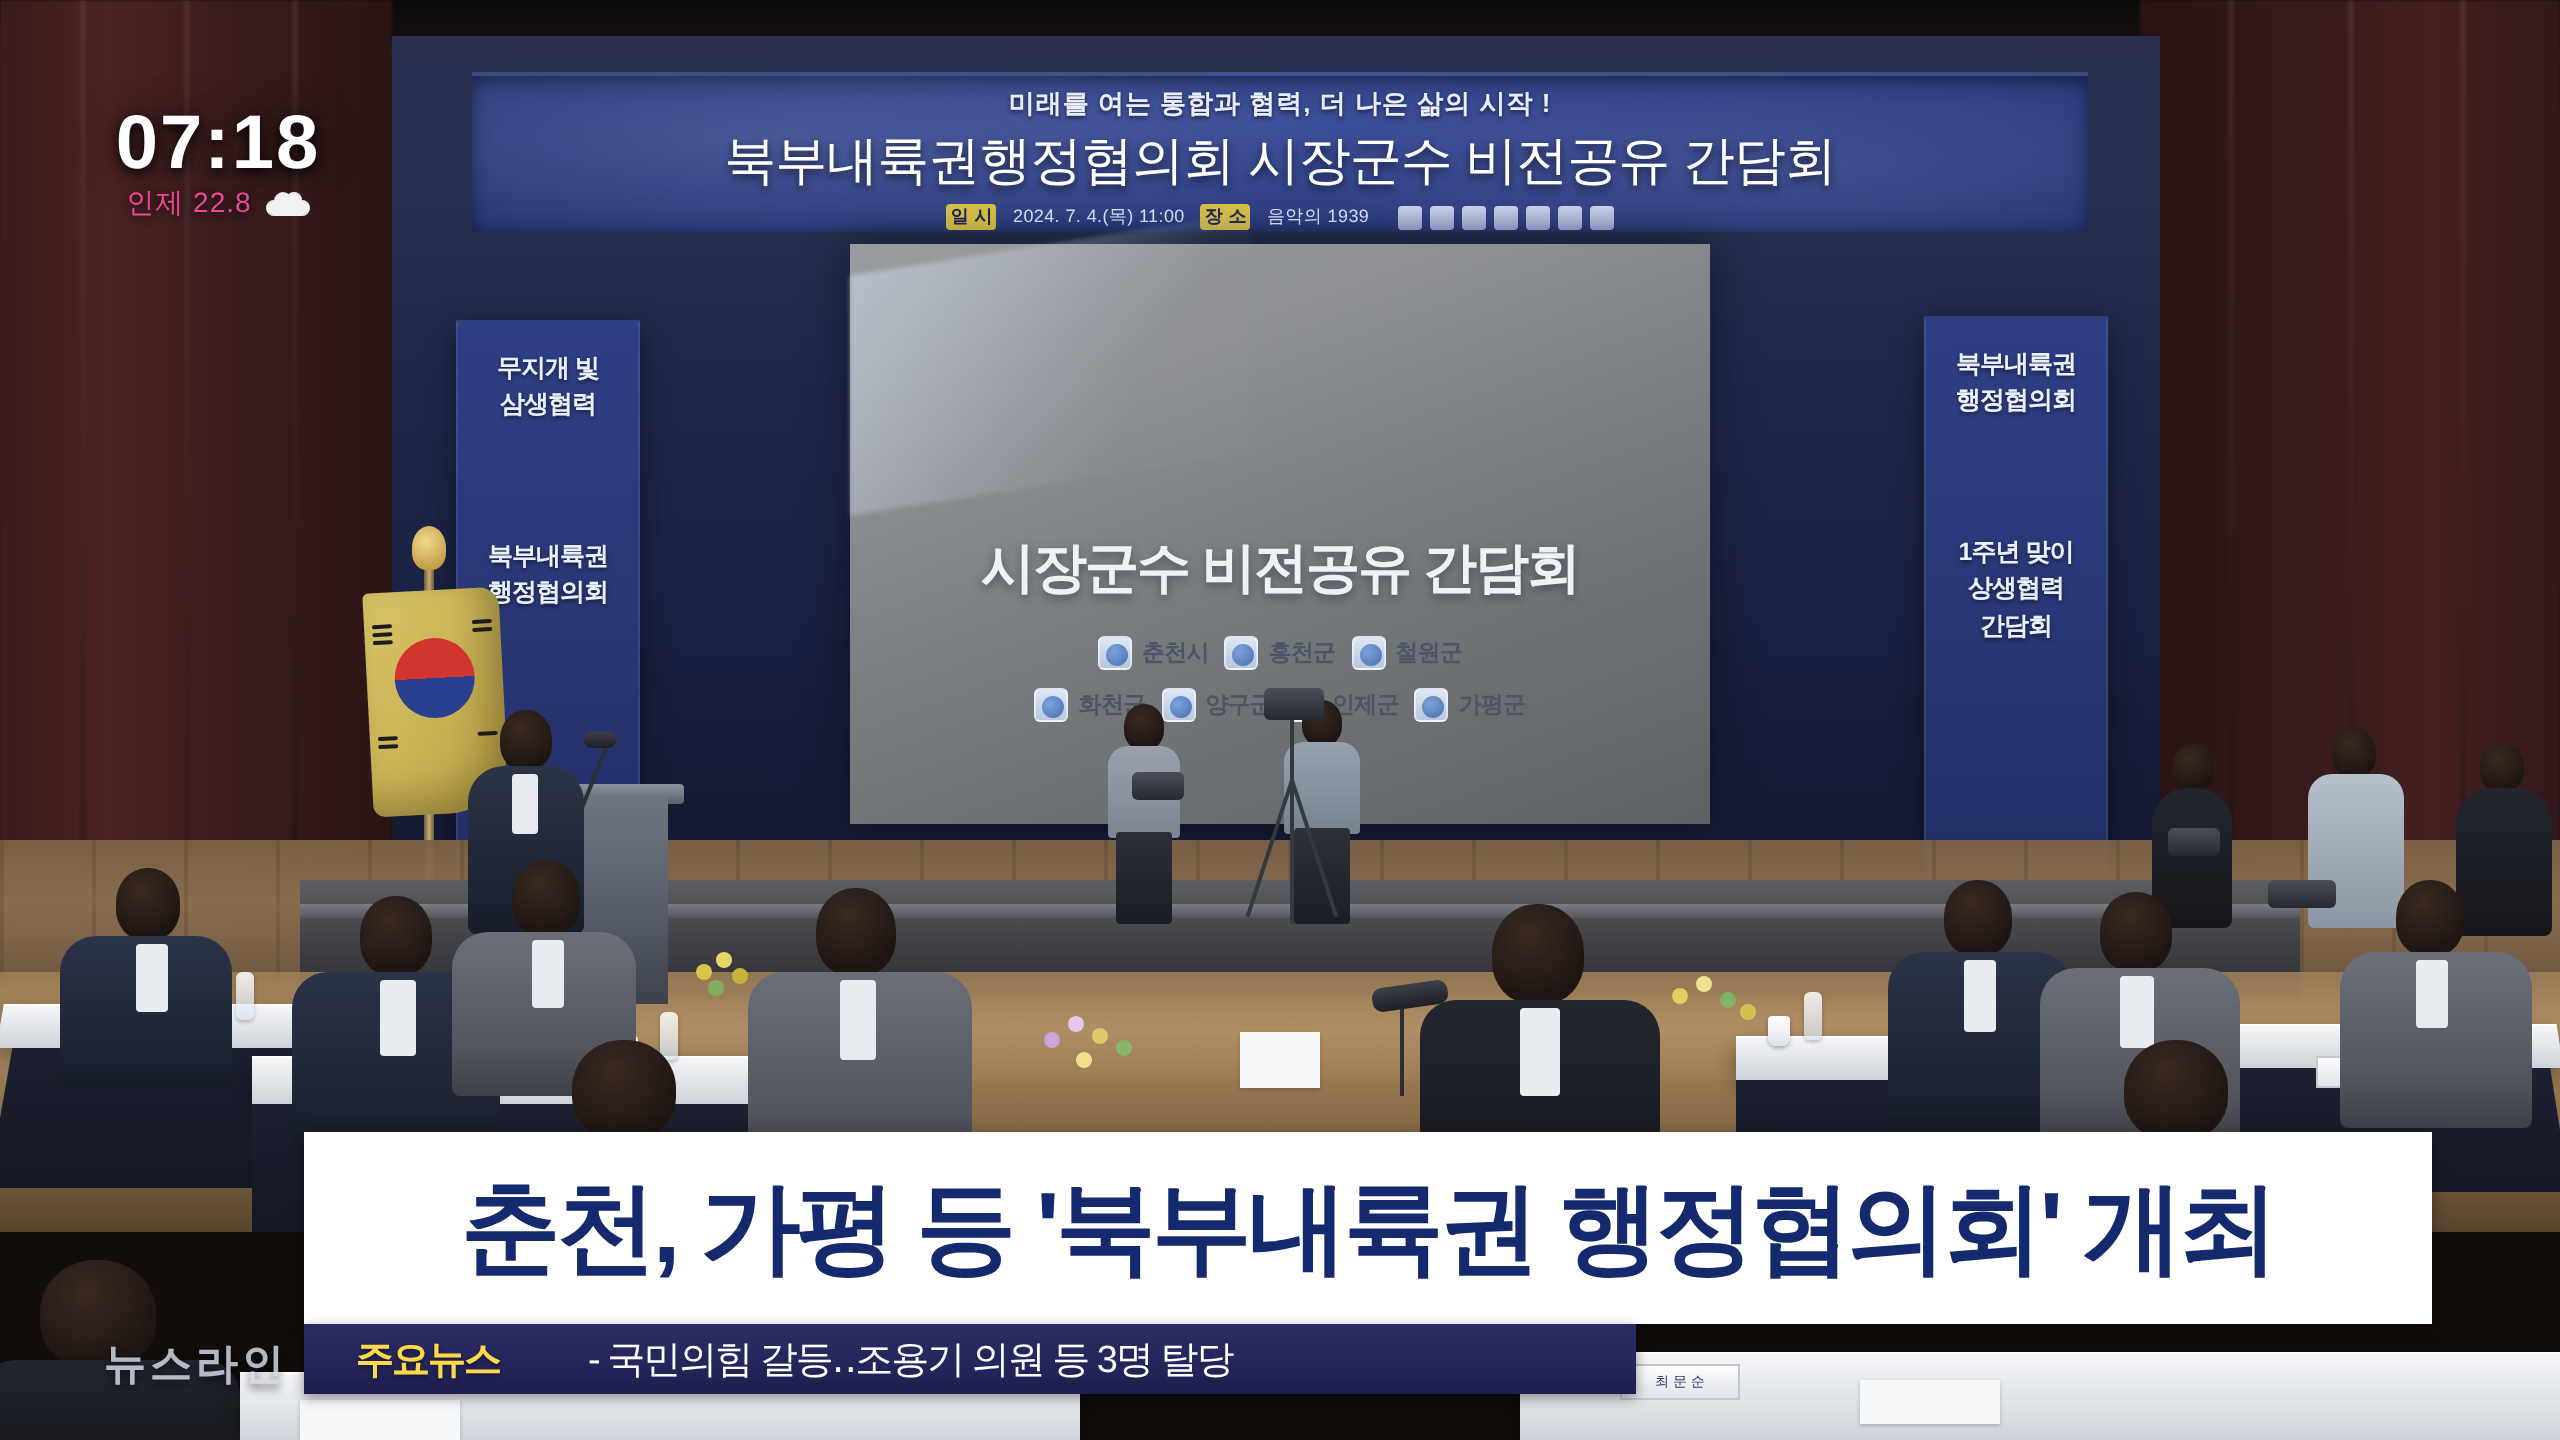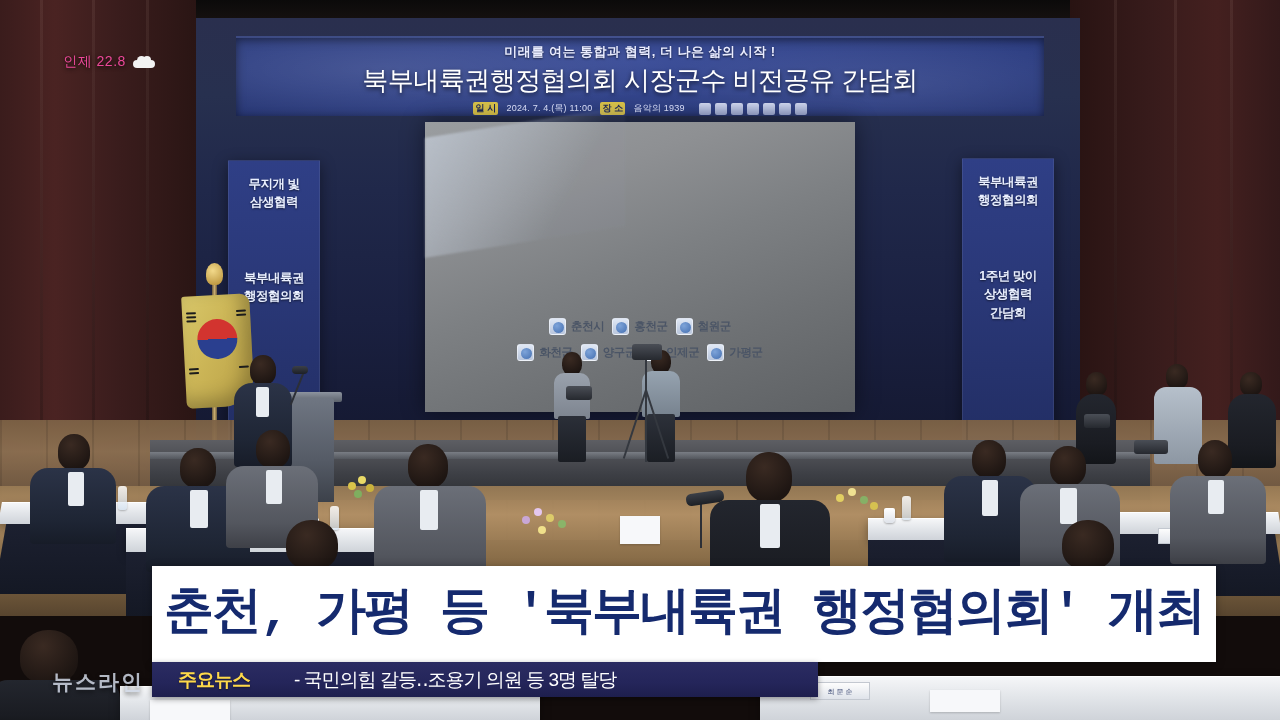--- a/index.html
+++ b/index.html
@@ -310,21 +310,21 @@
   .headline-bar {
     position:absolute; left:152px; top:566px; width:1064px; height:96px;
     background:#ffffff;
     display:flex; align-items:center; justify-content:center;
     box-shadow: 0 2px 8px rgba(0,0,0,.35);
   }
   .headline-text {
     font-size:50px; font-weight:bold; color:#152a6e;
     letter-spacing:-2px; line-height:1;
     white-space:nowrap;
-    font-family:Liberation Mono, monospace;
+    font-family:Liberation Sans, sans-serif;
   }
   .ticker-bar {
     position:absolute; left:152px; top:662px; width:666px; height:35px;
     background: linear-gradient(180deg,#2b2c62 0%, #24255a 60%, #1d1e4d 100%);
     display:flex; align-items:center;
     box-shadow: 0 2px 6px rgba(0,0,0,.4);
   }
   .ticker-label {
     color:#ffd94a; font-size:19px; font-weight:bold;
     margin-left:26px; letter-spacing:-1px;
@@ -387,20 +387,21 @@
             <i></i>
             <i></i>
             <i></i>
             <i></i>
             <i></i>
         </span>
       </div>
     </div>
 
     <div class="screen">
+      <div class="screen-line2">시장군수 비전공유 간담회</div>
       <div class="screen-logos">
         <div class="logo-row">
           <span class="logo-chip">
             <span class="logo-mark"></span>
             <span class="logo-name">춘천시</span>
           </span>
           <span class="logo-chip">
             <span class="logo-mark"></span>
             <span class="logo-name">홍천군</span>
           </span>
@@ -623,20 +624,21 @@
       <div class="body suit-dark" style="left:0; top:50px; width:130px; height:50px;"></div>
     </div>
     <div class="table" style="left:120px; top:686px; width:420px; height:34px;"></div>
     <div class="table" style="left:760px; top:676px; width:520px; height:44px;"></div>
     <div class="nameplate" style="left:810px; top:682px; width:60px; height:18px; font-size:7px; line-height:18px;">최 문 순</div>
     <div class="paper" style="left:930px; top:690px; width:70px; height:22px;"></div>
     <div class="paper" style="left:150px; top:700px; width:80px; height:20px;"></div>
   </div>
 
   <div class="clock-wrap">
+    <div class="clock-time">07:18</div>
     <div class="clock-weather">
       <span>인제 22.8</span>
       <span class="cloud-icon">
           <i></i>
           <i></i>
           <i></i>
         </span>
     </div>
   </div>
 

